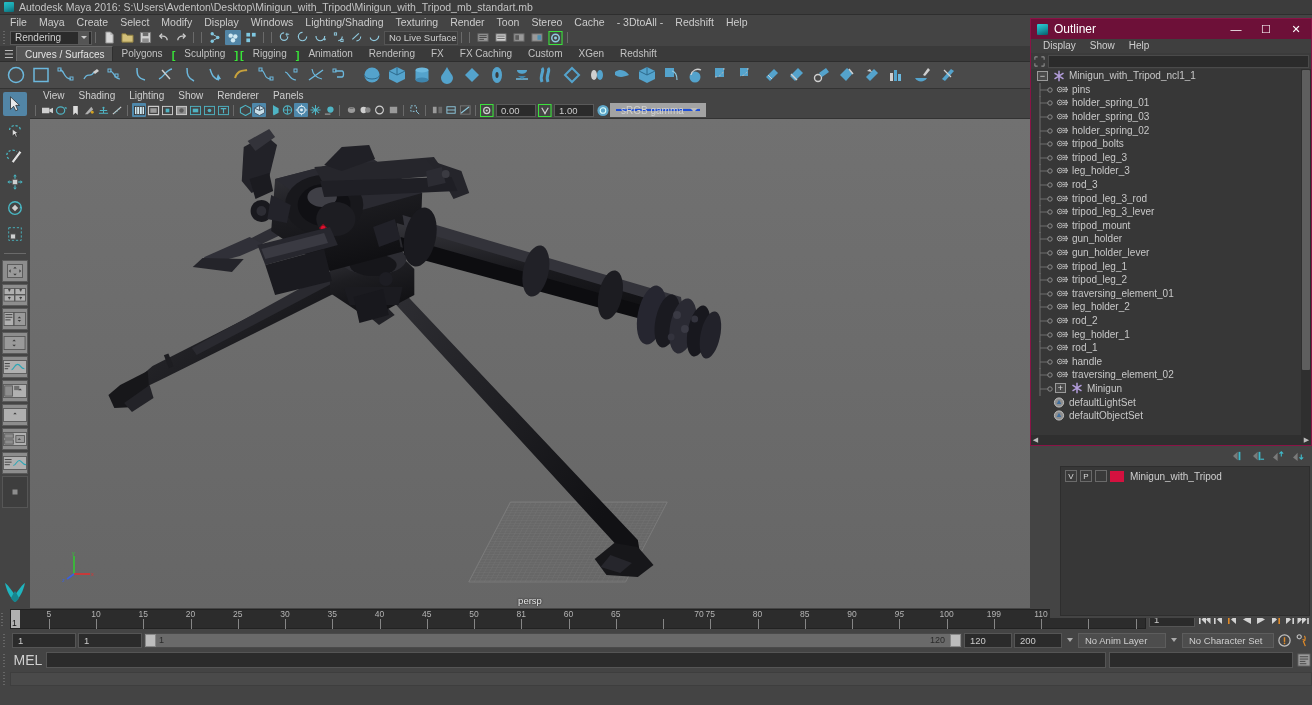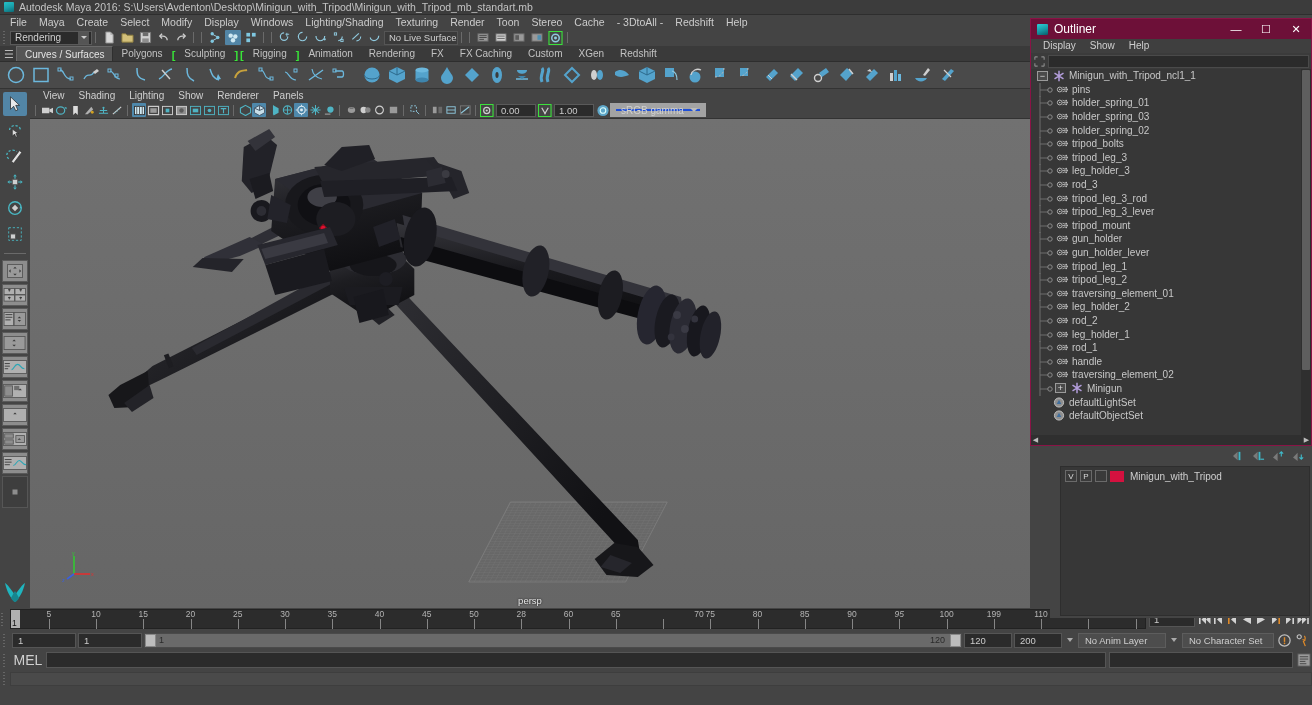--- a/index.html
+++ b/index.html
@@ -1070,21 +1070,21 @@
         <div class="ticklbl" style="left: 24.1667%;">30</div>
         <div class="tick" style="left: 28.3333%;"></div>
         <div class="ticklbl" style="left: 28.3333%;">35</div>
         <div class="tick" style="left: 32.5%;"></div>
         <div class="ticklbl" style="left: 32.5%;">40</div>
         <div class="tick" style="left: 36.6667%;"></div>
         <div class="ticklbl" style="left: 36.6667%;">45</div>
         <div class="tick" style="left: 40.8333%;"></div>
         <div class="ticklbl" style="left: 40.8333%;">50</div>
         <div class="tick" style="left: 45%;"></div>
-        <div class="ticklbl" style="left: 45%;">28</div>
+        <div class="ticklbl" style="left: 45%;">81</div>
         <div class="tick" style="left: 49.1667%;"></div>
         <div class="ticklbl" style="left: 49.1667%;">60</div>
         <div class="tick" style="left: 53.3333%;"></div>
         <div class="ticklbl" style="left: 53.3333%;">65</div>
         <div class="tick" style="left: 57.5%;"></div>
         <div class="ticklbl" style="left: 57.5%; margin-left: 36px;">70</div>
         <div class="tick" style="left: 61.6667%;"></div>
         <div class="ticklbl" style="left: 61.6667%;">75</div>
         <div class="tick" style="left: 65.8333%;"></div>
         <div class="ticklbl" style="left: 65.8333%;">80</div>

